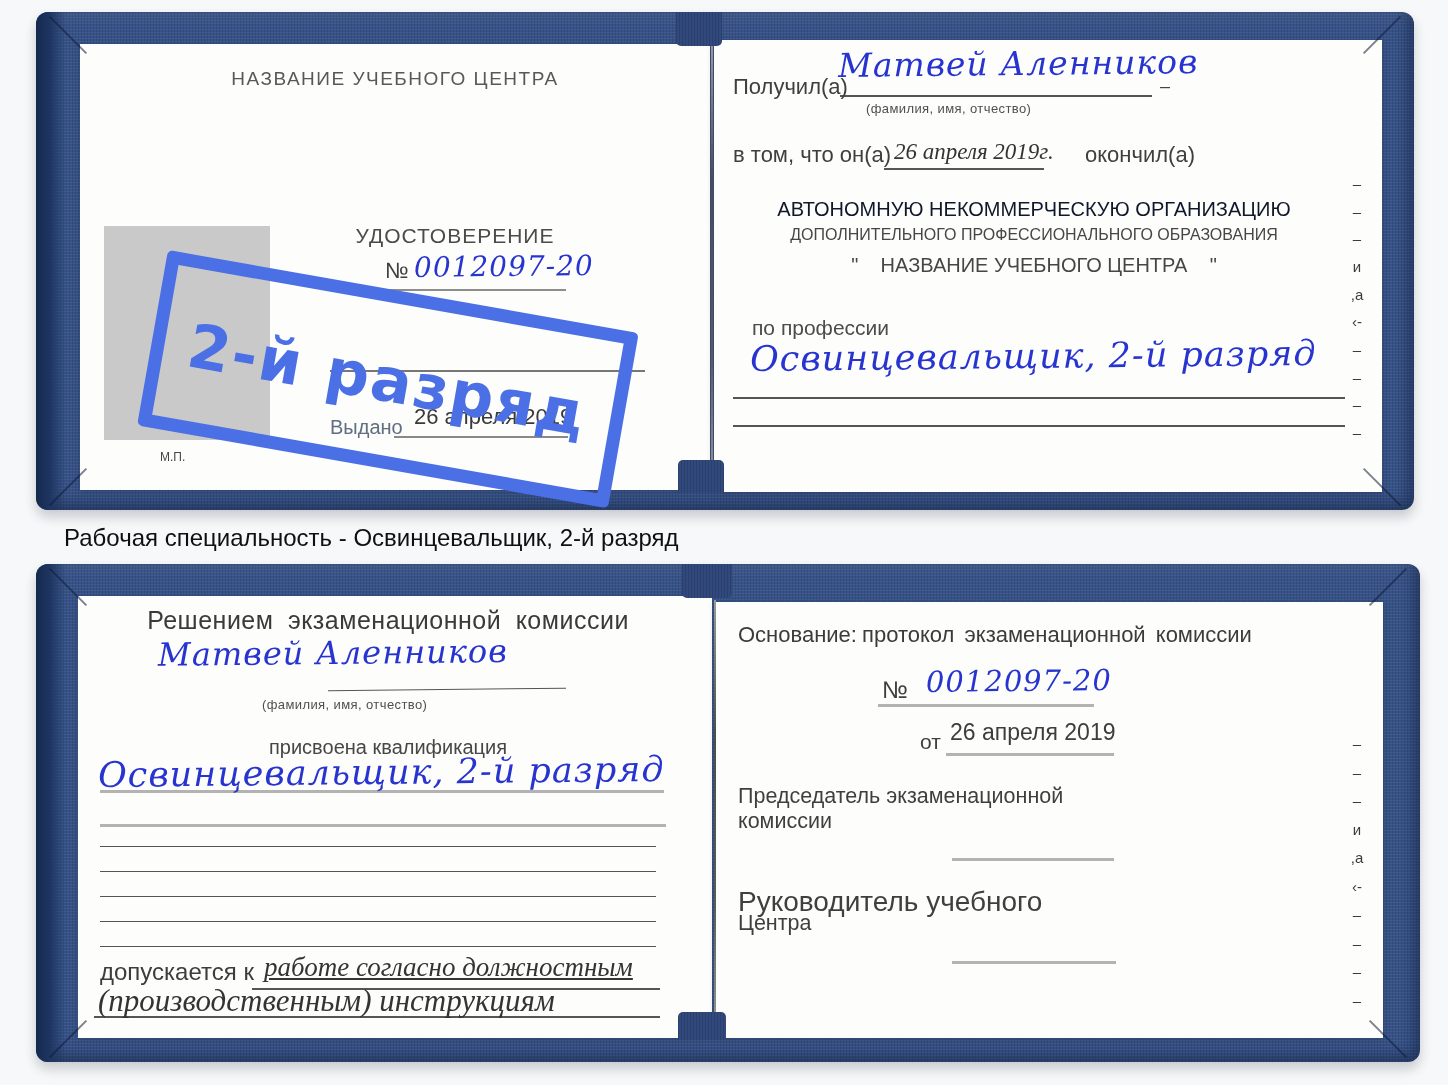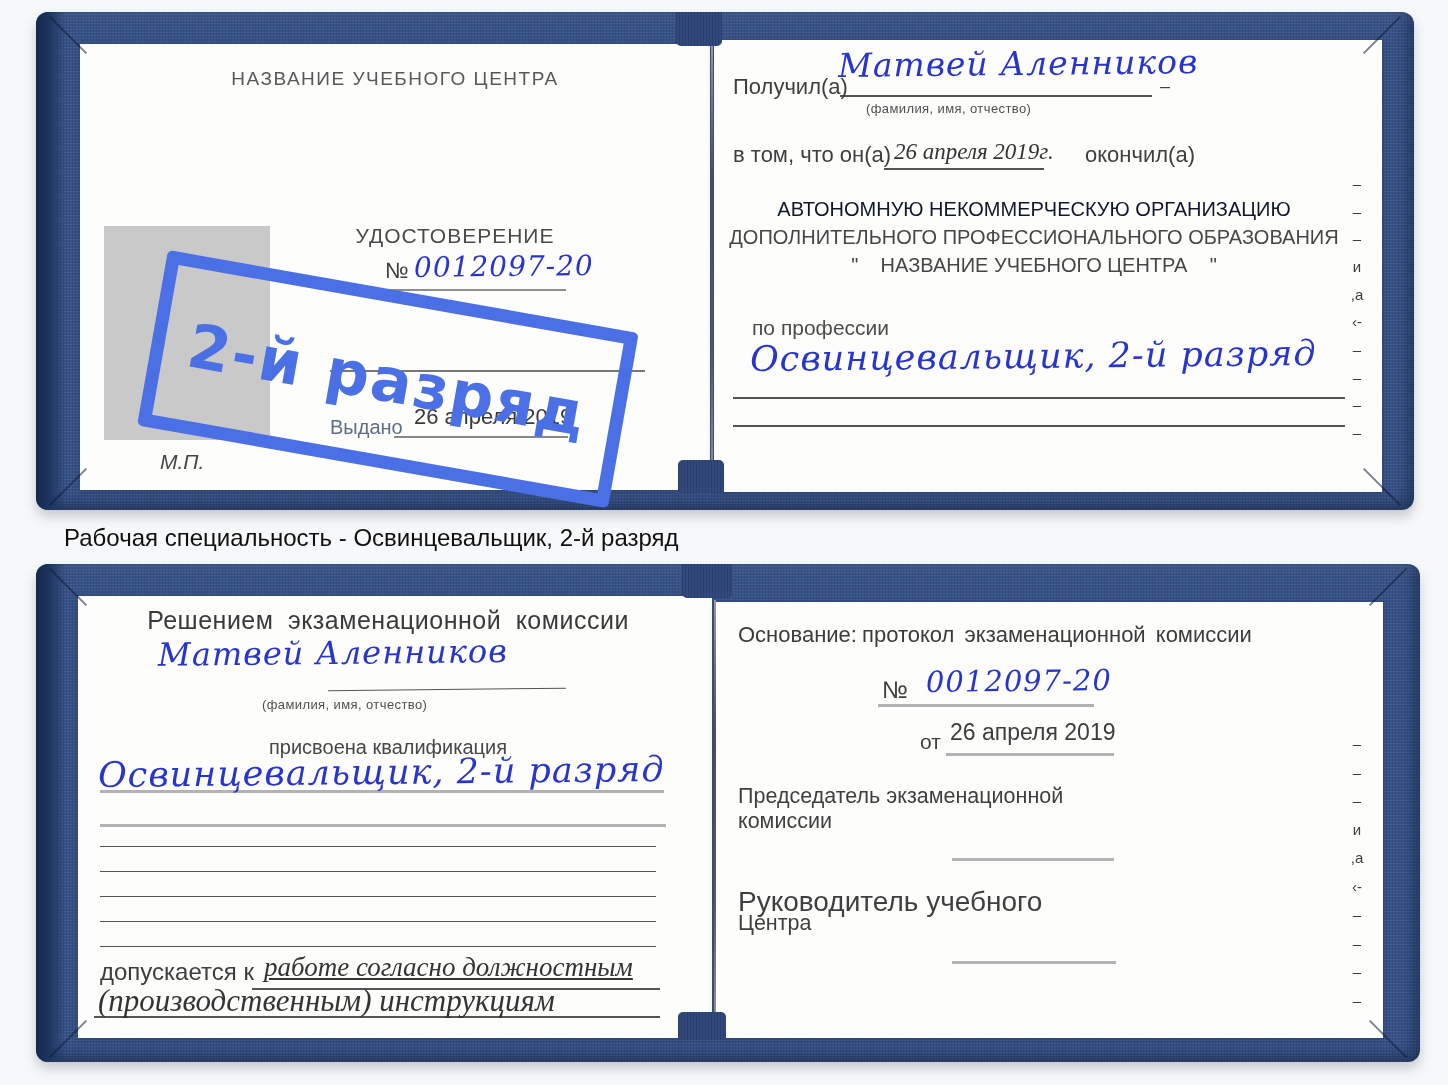--- a/index.html
+++ b/index.html
@@ -102,39 +102,39 @@
   <div class="abs" style="left:385px;top:258px;font-size:22px;color:#3f3f3f;">№</div>
   <div class="abs hand" style="left:414px;top:250px;font-size:28px;">0012097-20</div>
   <div class="rule" style="left:378px;top:289px;width:188px;background:#8e8e8e;height:2px;"></div>
   <div class="rule" style="left:330px;top:370px;width:315px;"></div>
 
   <div class="photo" style="left:104px;top:226px;width:166px;height:214px;"></div>
 
   <div class="abs" style="left:330px;top:416px;font-size:20px;color:#5f6e80;">Выдано</div>
   <div class="abs" style="left:414px;top:404px;font-size:22px;color:#3a3a3a;">26 апреля 2019</div>
   <div class="rule" style="left:394px;top:436px;width:174px;background:#888;height:2px;"></div>
-  <div class="abs" style="left:160px;top:450px;font-size:21px;color:#454545;font-style:italic;">М.П.</div>
+  <div class="abs" style="left:160px;top:450px;font-size:12px;color:#454545;">М.П.</div>
 
   <div class="stamp">
     <span>2-й разряд</span>
   </div>
 
   <div class="abs" style="left:733px;top:74px;font-size:22px;">Получил(а)</div>
   <div class="abs hand" style="left:838px;top:44px;font-size:33px;">Матвей Аленников</div>
   <div class="rule rule-dark" style="left:840px;top:95px;width:312px;height:1.5px;"></div>
   <div class="abs" style="left:1160px;top:76px;font-size:18px;color:#444;">–</div>
   <div class="abs hint" style="left:866px;top:101px;">(фамилия, имя, отчество)</div>
 
   <div class="abs" style="left:733px;top:142px;font-size:22px;">в том, что он(а)</div>
   <div class="abs ser-it" style="left:894px;top:139px;font-size:23px;">26 апреля 2019г.</div>
   <div class="rule rule-dark" style="left:884px;top:168px;width:160px;height:2px;"></div>
   <div class="abs" style="left:1085px;top:142px;font-size:22px;">окончил(а)</div>
 
   <div class="abs ctr" style="left:714px;top:198px;width:640px;font-size:20px;color:#0f172a;">АВТОНОМНУЮ НЕКОММЕРЧЕСКУЮ ОРГАНИЗАЦИЮ</div>
-  <div class="abs ctr" style="left:714px;top:226px;width:640px;font-size:20px;color:#464646;">ДОПОЛНИТЕЛЬНОГО ПРОФЕССИОНАЛЬНОГО ОБРАЗОВАНИЯ</div>
+  <div class="abs ctr" style="left:714px;top:226px;width:640px;font-size:16px;color:#464646;">ДОПОЛНИТЕЛЬНОГО ПРОФЕССИОНАЛЬНОГО ОБРАЗОВАНИЯ</div>
   <div class="abs ctr" style="left:714px;top:254px;width:640px;font-size:20px;color:#464646;white-space:pre;">"    НАЗВАНИЕ УЧЕБНОГО ЦЕНТРА    "</div>
 
   <div class="abs" style="left:752px;top:316px;font-size:21px;color:#4c4c4c;">по профессии</div>
   <div class="abs hand" style="left:750px;top:336px;font-size:35px;">Освинцевальщик, 2-й разряд</div>
   <div class="rule rule-dark" style="left:733px;top:397px;width:612px;"></div>
   <div class="rule rule-dark" style="left:733px;top:425px;width:612px;"></div>
 
   <div class="frag-col" style="left:1344px;top:176px;height:264px;">
     <span>–</span>
     <span>–</span>

